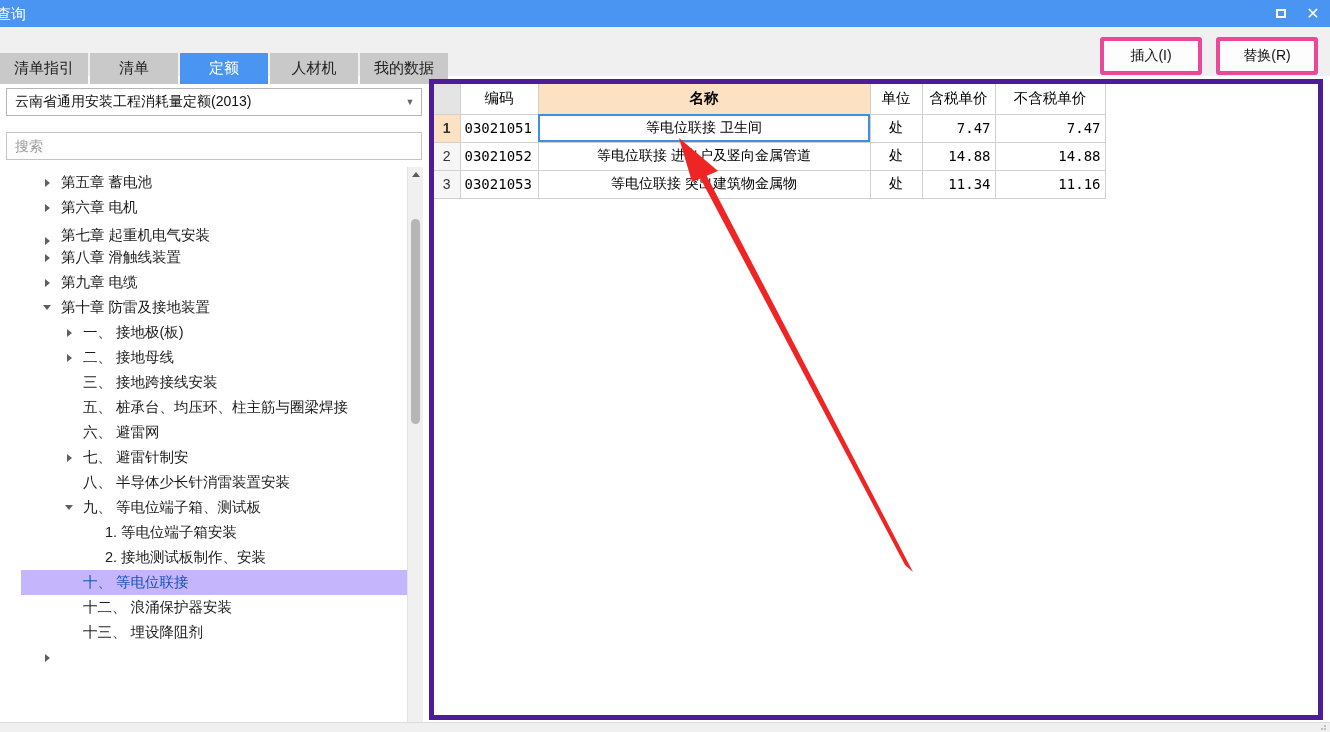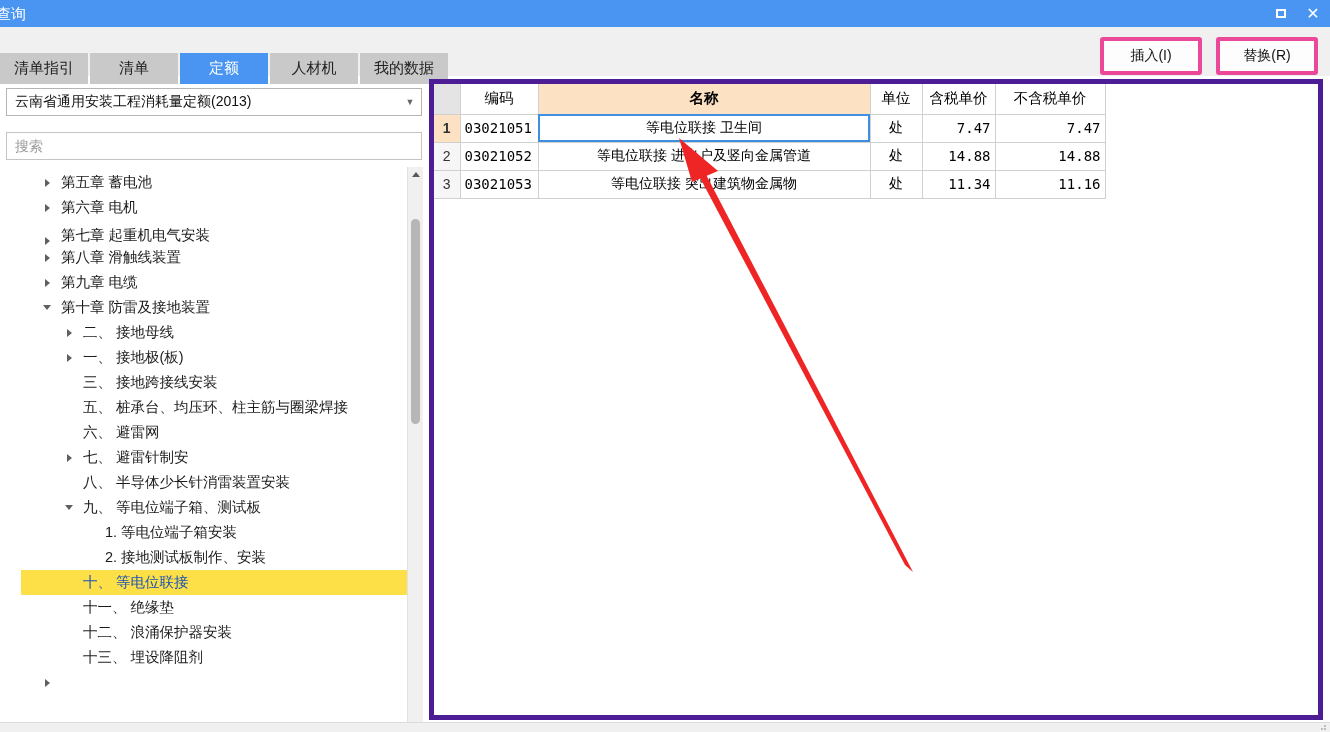--- a/index.html
+++ b/index.html
@@ -179,21 +179,21 @@
   }
   .tree-item {
     height: 25px;
     display: flex;
     align-items: center;
     white-space: nowrap;
     font-size: 14.5px;
     color: #1b1b1b;
   }
   .tree-item.selected {
-    background: #fde047;
+    background: #c4b5fd;
     color: #1a52b8;
   }
   .tree-item .arrow {
     width: 16px;
     flex: 0 0 16px;
     display: flex;
     align-items: center;
     justify-content: center;
     color: #5c5c5c;
     font-size: 8px;
@@ -398,25 +398,25 @@
         <div class="tree-item" style="padding-left: 18px;">
           <span class="arrow collapsed"></span>
           <span class="label">第九章 电缆</span>
         </div>
         <div class="tree-item" style="padding-left: 18px;">
           <span class="arrow expanded"></span>
           <span class="label">第十章 防雷及接地装置</span>
         </div>
         <div class="tree-item" style="padding-left: 40px;">
           <span class="arrow collapsed"></span>
+          <span class="label">一、 接地极(板)</span>
+        </div>
+        <div class="tree-item" style="padding-left: 40px;">
+          <span class="arrow collapsed"></span>
           <span class="label">二、 接地母线</span>
-        </div>
-        <div class="tree-item" style="padding-left: 40px;">
-          <span class="arrow collapsed"></span>
-          <span class="label">一、 接地极(板)</span>
         </div>
         <div class="tree-item" style="padding-left: 40px;">
           <span class="arrow "></span>
           <span class="label">三、 接地跨接线安装</span>
         </div>
         <div class="tree-item" style="padding-left: 40px; text-align: right;">
           <span class="arrow "></span>
           <span class="label">五、 桩承台、均压环、柱主筋与圈梁焊接</span>
         </div>
         <div class="tree-item" style="padding-left: 40px;">
@@ -439,24 +439,20 @@
           <span class="arrow "></span>
           <span class="label">1. 等电位端子箱安装</span>
         </div>
         <div class="tree-item" style="padding-left: 62px;">
           <span class="arrow "></span>
           <span class="label">2. 接地测试板制作、安装</span>
         </div>
         <div class="tree-item selected" style="padding-left: 40px;">
           <span class="arrow "></span>
           <span class="label">十、 等电位联接</span>
-        </div>
-        <div class="tree-item" style="padding-left: 40px;">
-          <span class="arrow "></span>
-          <span class="label">十一、 绝缘垫</span>
         </div>
         <div class="tree-item" style="padding-left: 40px;">
           <span class="arrow "></span>
           <span class="label">十二、 浪涌保护器安装</span>
         </div>
         <div class="tree-item" style="padding-left: 40px;">
           <span class="arrow "></span>
           <span class="label">十三、 埋设降阻剂</span>
         </div>
         <div class="tree-item" style="padding-left: 18px;">

